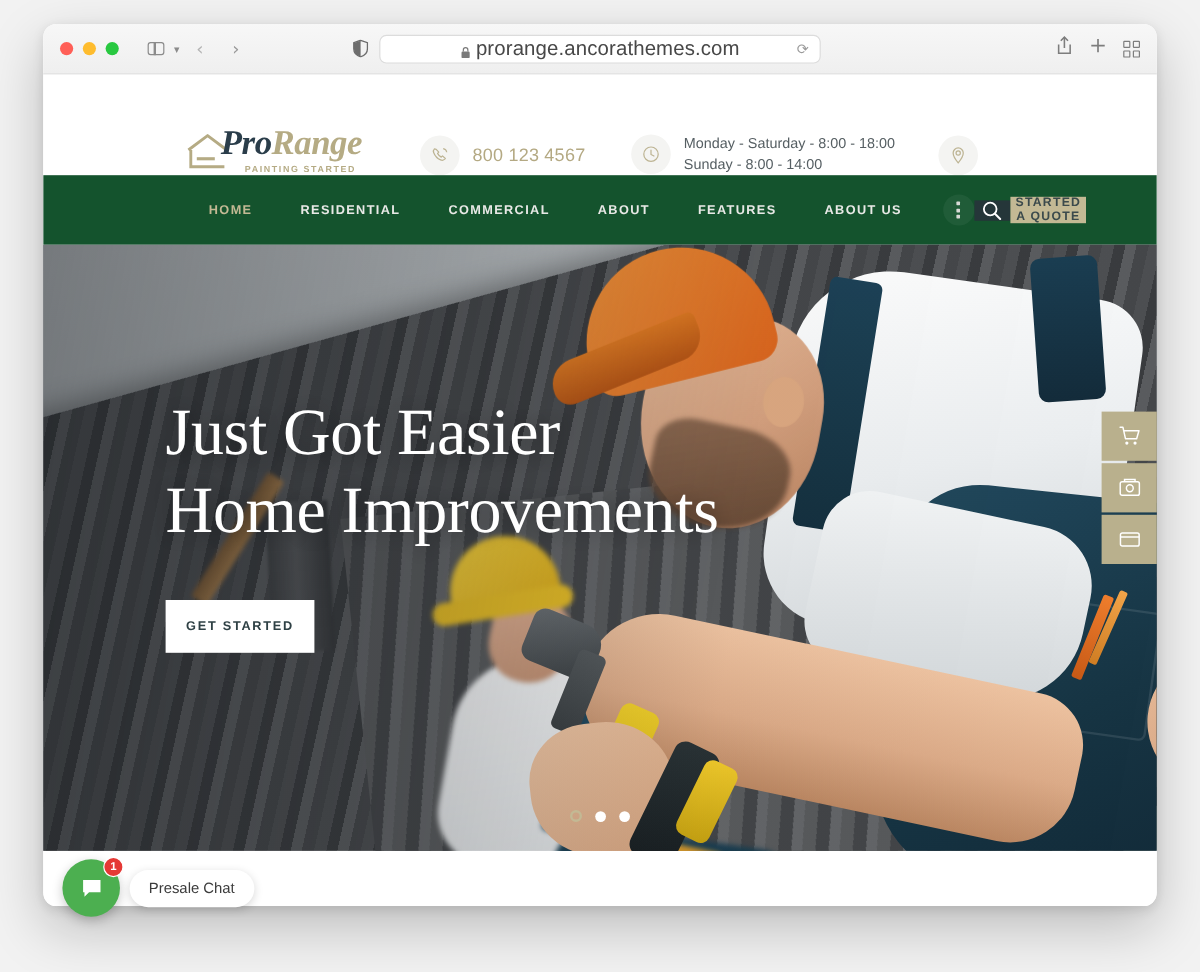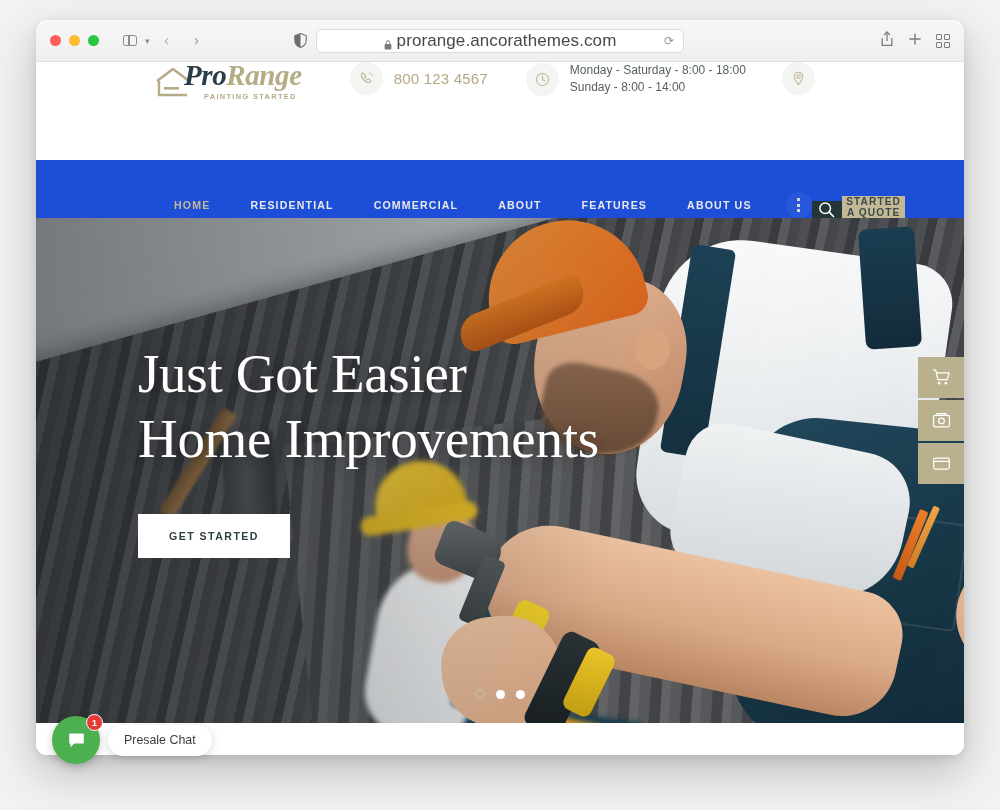--- a/index.html
+++ b/index.html
@@ -98,24 +98,24 @@
   }
   .grid-glyph {
     width: 14px; height: 14px;
     display: grid; grid-template-columns: 1fr 1fr; grid-template-rows: 1fr 1fr;
     gap: 2px;
   }
   .grid-glyph i { border: 1.2px solid #7d7d7d; border-radius: 1px; display: block; }
 
   
   .site-top {
-    height: 98px;
+    height: 84px;
     background: #ffffff;
     display: flex;
-    align-items: flex-start;
+    align-items: flex-end;
     padding: 0 5px 0 118px;
   }
 
   .logo { display: flex; align-items: center; gap: 0; position: relative; }
   .logo-house {
     width: 38px; height: 34px; position: relative; margin-right: -8px;
   }
   .logo-text-wrap { position: relative; top: -1px; }
   .logo-text {
     font-family: "Liberation Serif", serif;
@@ -141,23 +141,23 @@
   .info-phone { font-size: 15px; color: #b4a983; letter-spacing: 0.2px; }
   .info-lines { font-size: 12px; line-height: 1.45; color: #565f63; }
 
   .top-gap-1 { width: 48px; }
   .top-gap-2 { width: 38px; }
   .top-gap-3 { width: 36px; }
 
   
   .nav-bar {
     height: 58px;
-    background: #1d4ed8;
+    background: #14532d;
     display: flex;
-    align-items: flex-end;
+    align-items: center;
     position: relative;
   }
   .nav-links {
     display: flex; align-items: center;
     padding-left: 118px;
     gap: 0;
   }
   .nav-link {
     font-size: 10.6px; font-weight: bold; letter-spacing: 1.15px;
     color: #e8e9e6; padding: 0 20px; white-space: nowrap;
@@ -452,21 +452,21 @@
     position: absolute; left: 102px; top: 124px; z-index: 5;
   }
   .hero-title {
     font-family: "Liberation Serif", serif;
     font-size: 55px; line-height: 1.18; color: #ffffff;
     font-weight: normal; letter-spacing: -0.3px;
     text-shadow: 0 2px 14px rgba(0,0,0,0.30);
   }
   .hero-btn {
     margin-top: 42px;
-    width: 152px; height: 44px;
+    width: 124px; height: 44px;
     background: #ffffff;
     display: flex; align-items: center; justify-content: center;
     font-size: 10.6px; font-weight: bold; letter-spacing: 1.45px;
     color: #2f4145;
   }
 
   .hero-dots {
     position: absolute; left: 0; right: 0; bottom: 24px; z-index: 6;
     display: flex; justify-content: center; align-items: center; gap: 11px;
   }

